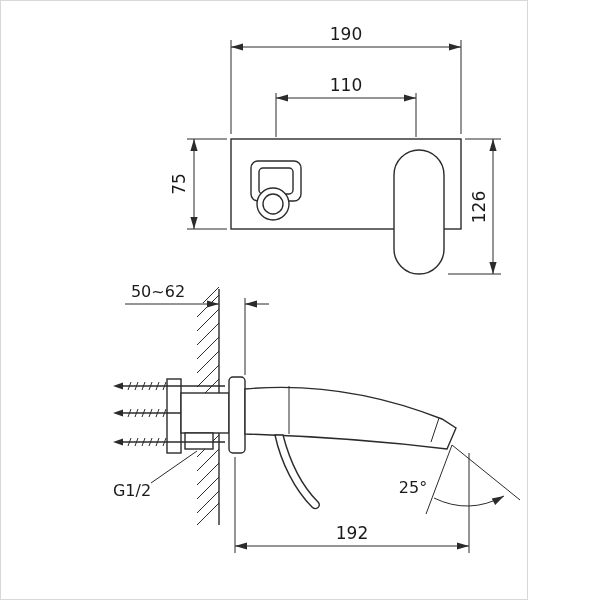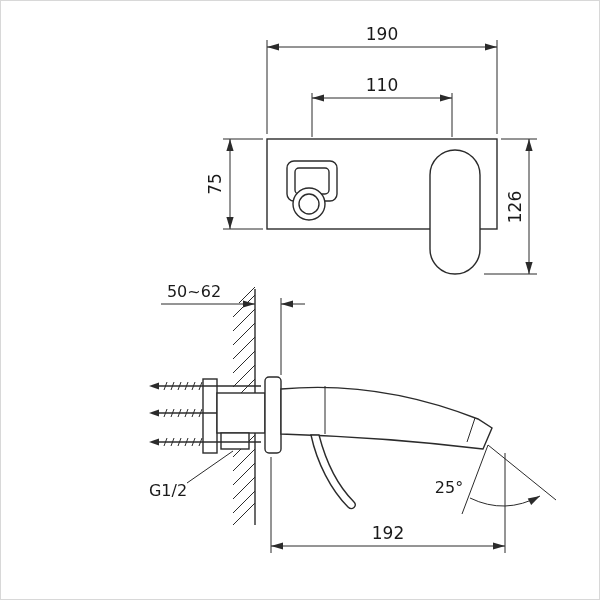--- a/index.html
+++ b/index.html
@@ -1,23 +1,22 @@
 <!DOCTYPE html>
 <html><head>
 <meta charset="utf-8">
 <style>
   html, body { margin: 0; padding: 0; background: #ffffff; }
   .canvas {
-    width: 600px; height: 600px;
+    width: 528px; height: 600px;
     box-sizing: border-box;
     border: 1px solid #d8d8d8;
     background: #ffffff;
     position: relative;
     font-family: "DejaVu Sans", sans-serif;
-    padding-left: 36px;
   }
   svg { display: block; }
   .obj   { stroke: #2b2b2b; stroke-width: 1.4; fill: none; }
   .objf  { stroke: #2b2b2b; stroke-width: 1.4; fill: #ffffff; }
   .dim   { stroke: #2b2b2b; stroke-width: 1; fill: none; }
   .thin  { stroke: #2b2b2b; stroke-width: 1; fill: none; }
   .solid { fill: #2b2b2b; stroke: none; }
   text {
     font-family: "DejaVu Sans", sans-serif;
     font-size: 16px;

